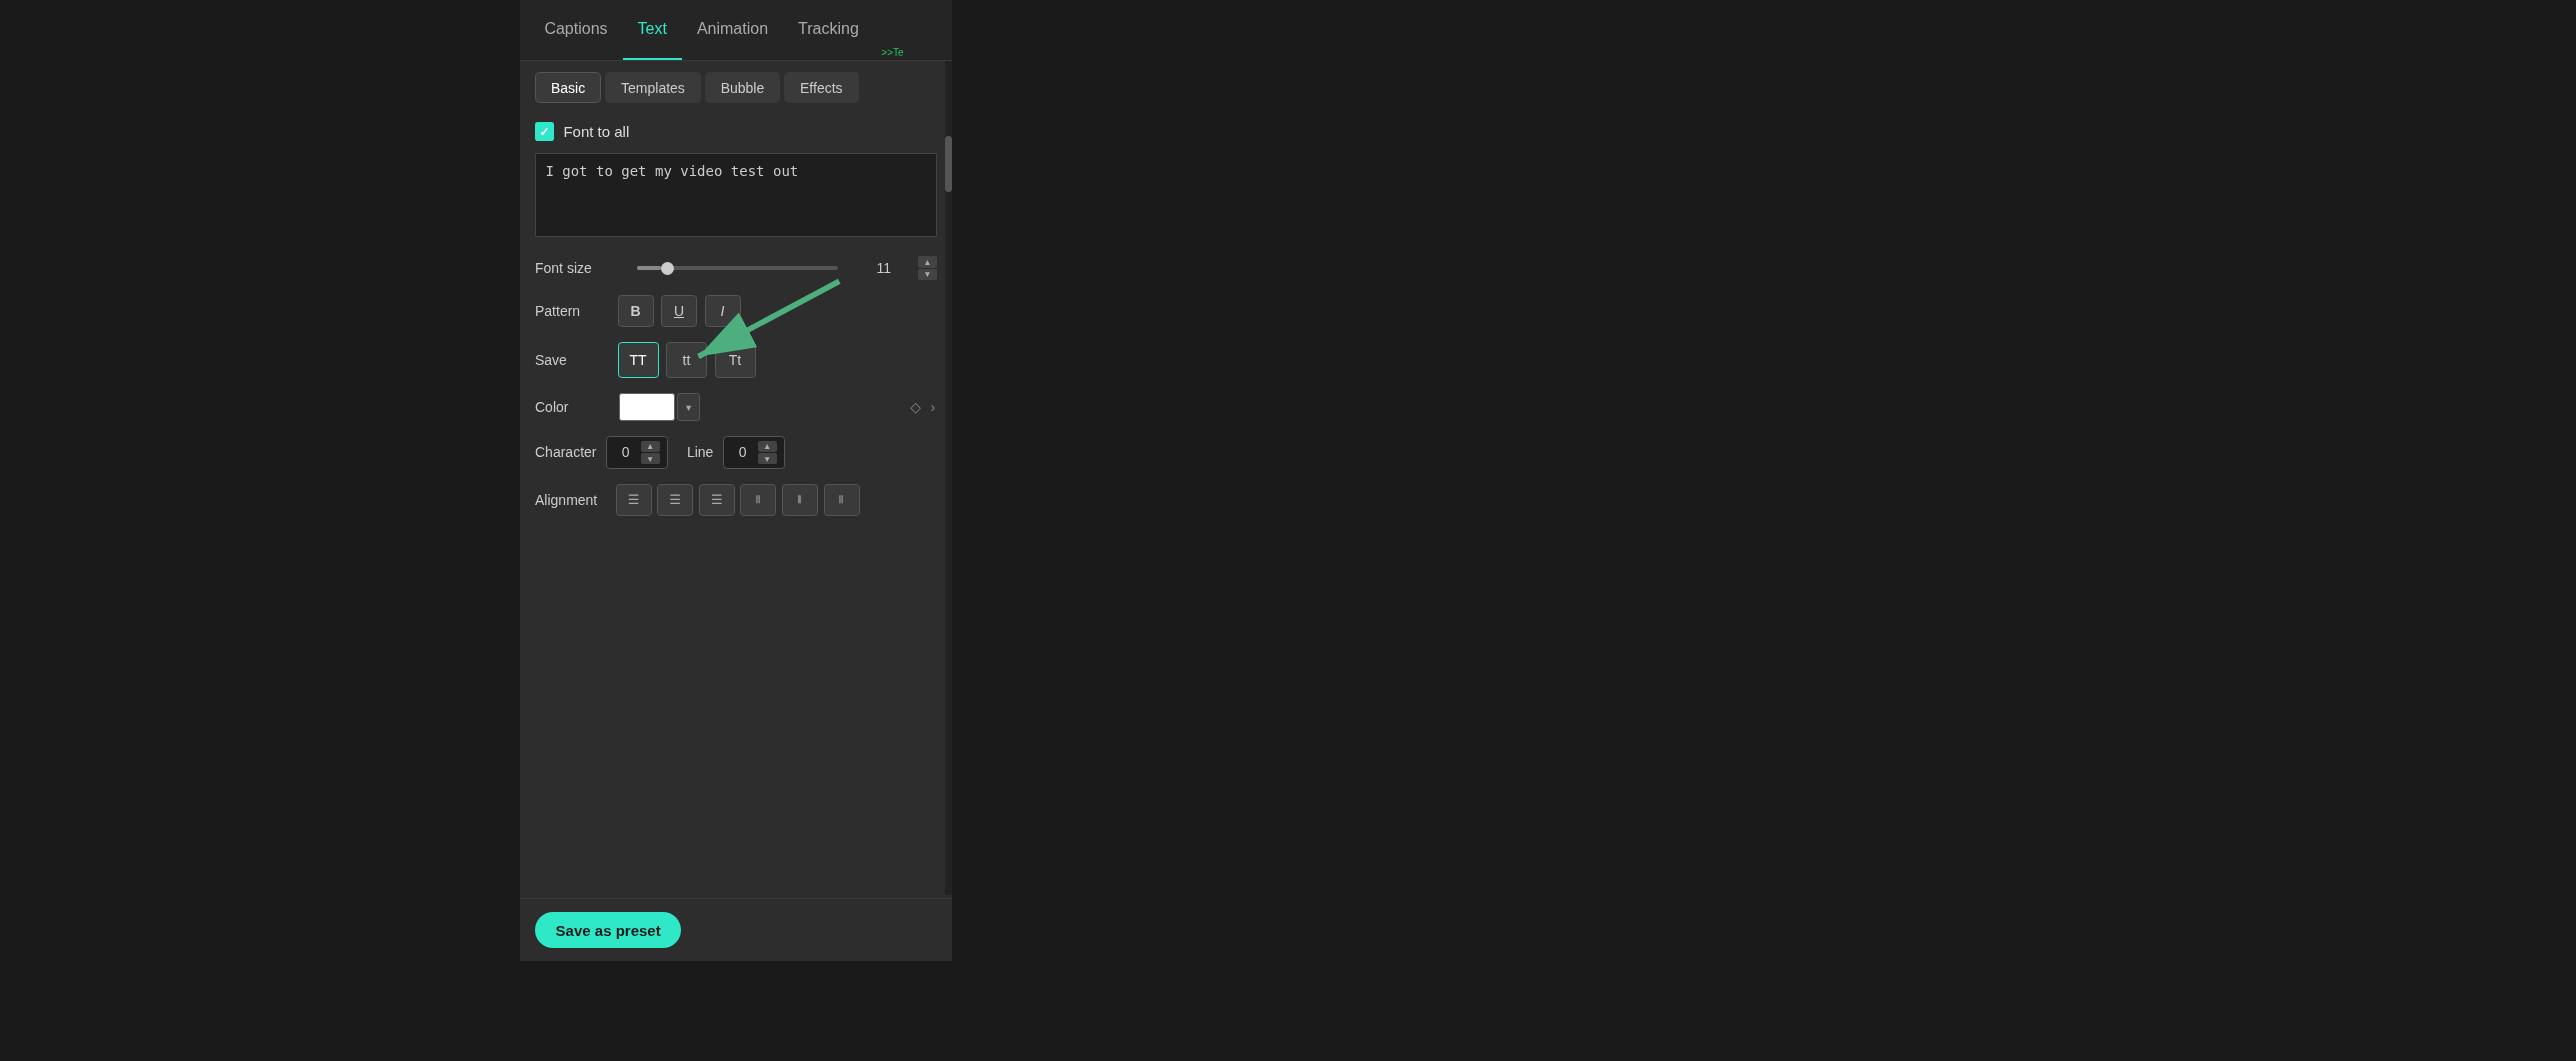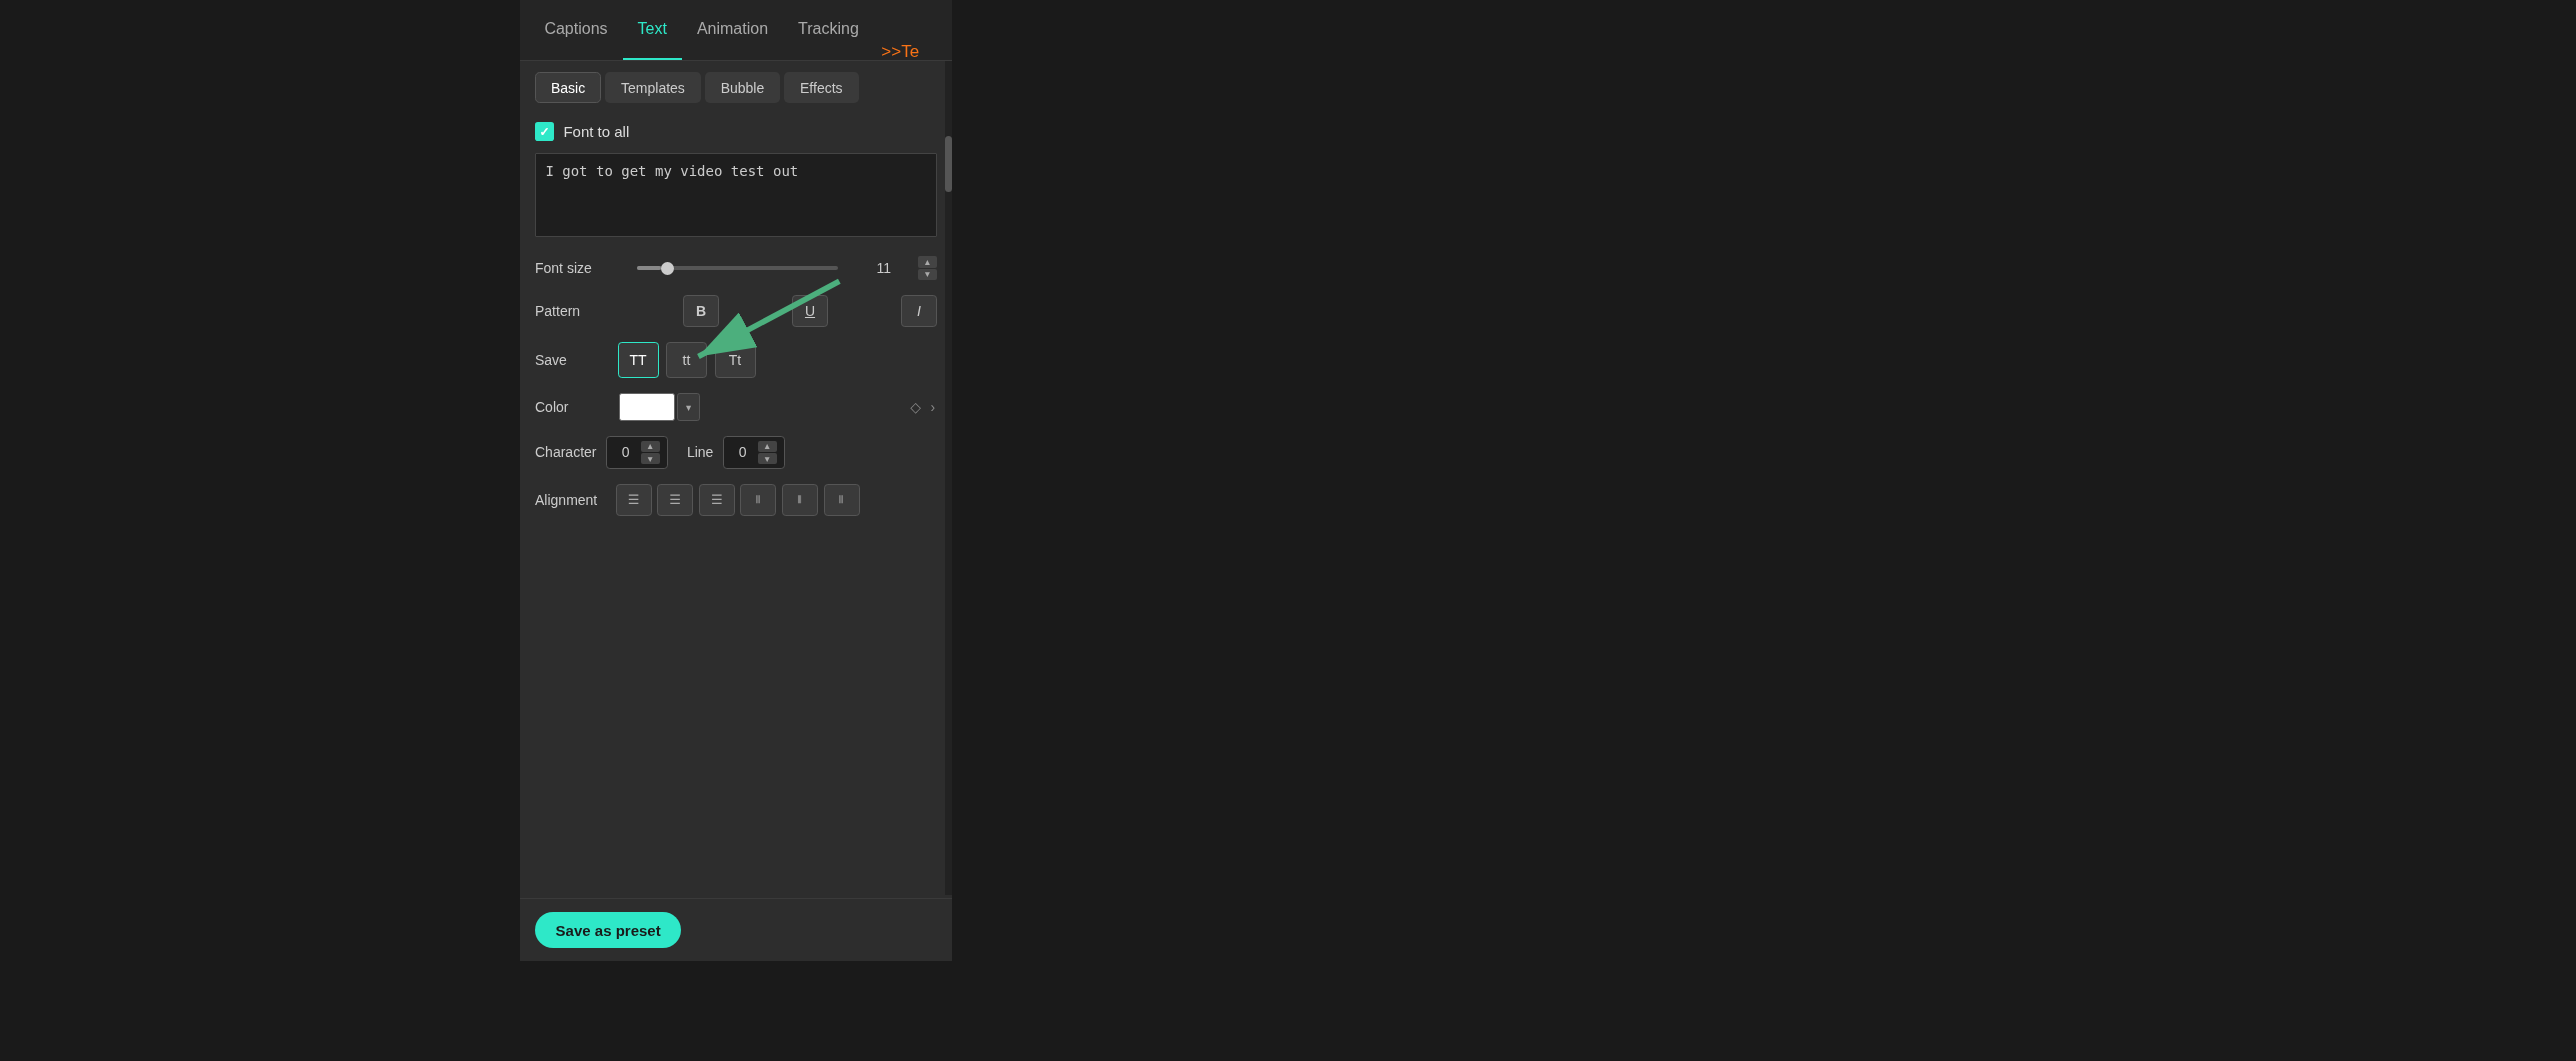--- a/index.html
+++ b/index.html
@@ -45,22 +45,22 @@
       align-items: center;
     }
 
     .top-tab.active {
       color: #2ee8c8;
       border-bottom: 2.8px solid #2ee8c8;
       background: transparent;
     }
 
     .top-tab-more {
-      color: #f97316;
-      font-size: 17px;
+      color: #22c55e;
+      font-size: 10px;
       padding: 7.5px 7.5px;
       cursor: pointer;
       margin-top: 44px;
     }
 
     
     .sub-tabs {
       display: flex;
       align-items: center;
       gap: 3.8px;
@@ -211,21 +211,20 @@
       border-radius: 1.9px;
     }
 
     
     .pattern-row {
       display: flex;
       align-items: center;
       gap: 7.5px;
       padding: 5.6px 15px 9.4px 15px;
       flex-shrink: 0;
-      justify-content: space-between;
     }
 
     .pattern-label {
       color: #ccc;
       font-size: 14px;
       width: 75px;
       flex-shrink: 0;
     }
 
     .format-btn {

